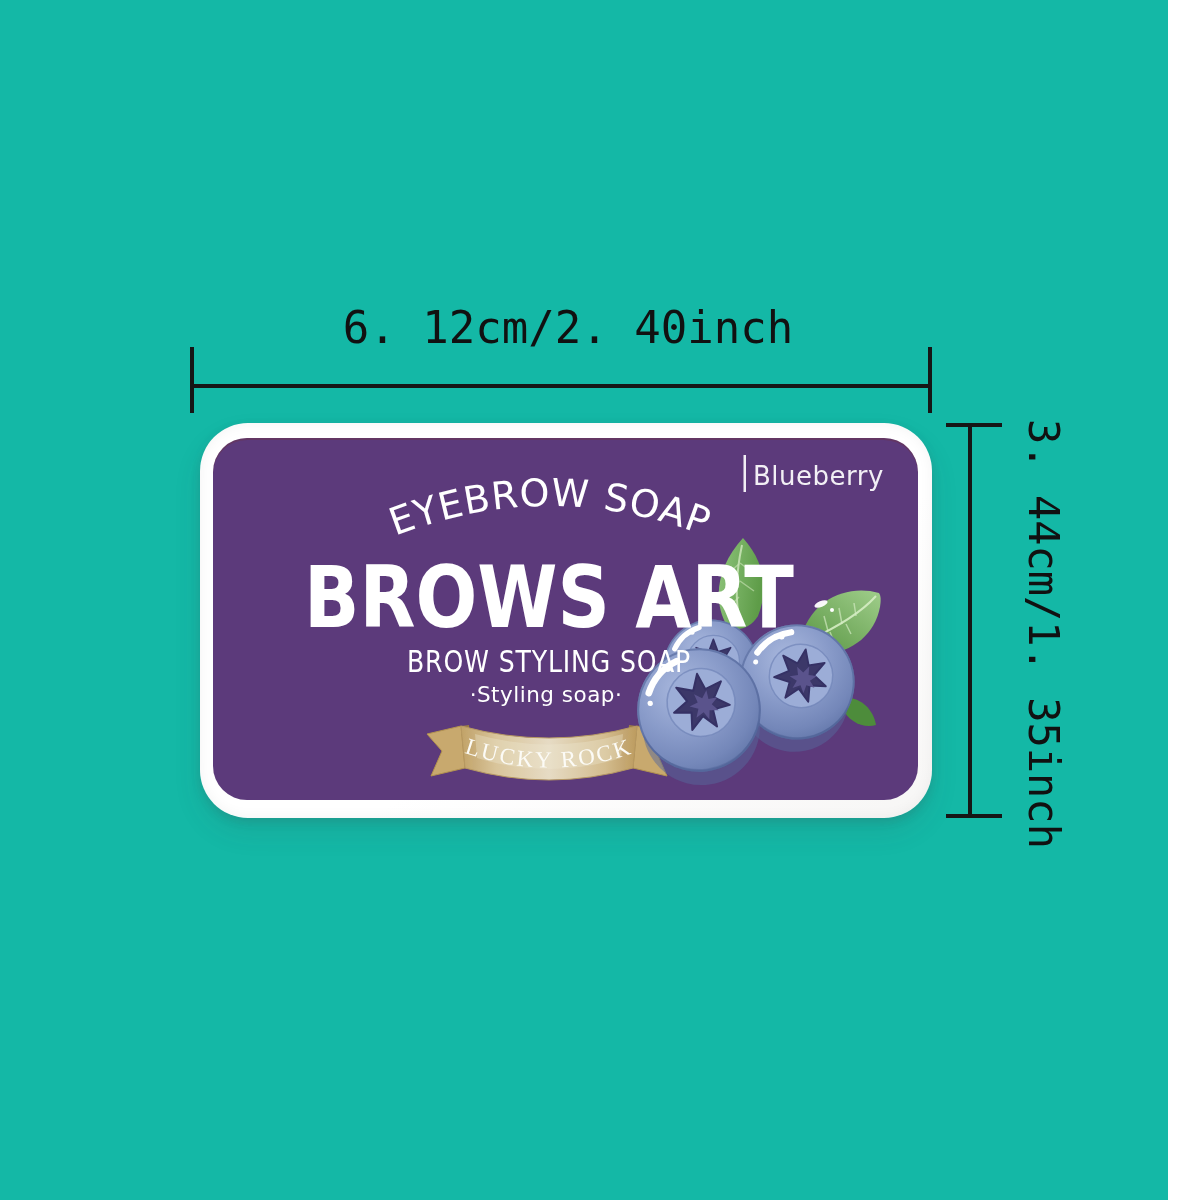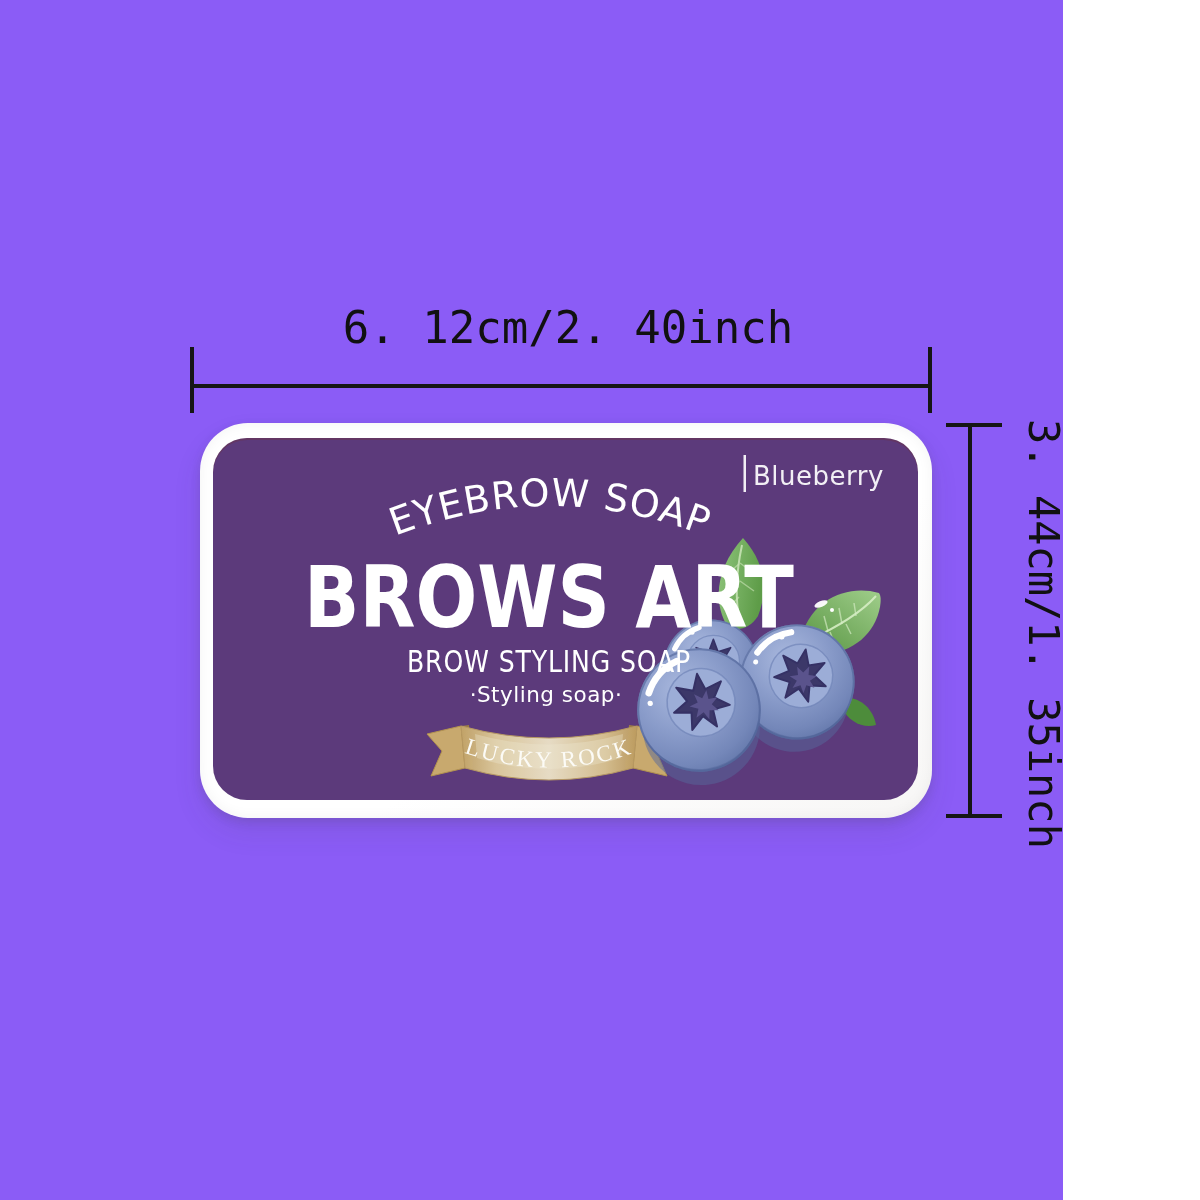--- a/index.html
+++ b/index.html
@@ -1,16 +1,16 @@
 <!DOCTYPE html>
 <html><head>
 <meta charset="utf-8">
 <style>
   html,body{margin:0;padding:0;background:#ffffff;}
-  .canvas{position:relative;width:1063px;height:1200px;background:#8b5cf6;overflow:hidden;
+  .canvas{position:relative;width:1168px;height:1200px;background:#14b8a6;overflow:hidden;
           font-family:"DejaVu Sans", sans-serif;}
   
   .dim{position:absolute;background:#161616;}
   .dim-h-line{left:192px;top:384px;width:738px;height:4px;}
   .dim-h-tick-l{left:190px;top:347px;width:4px;height:66px;}
   .dim-h-tick-r{left:928px;top:347px;width:4px;height:66px;}
   .dim-v-line{left:968px;top:425px;width:4px;height:392px;}
   .dim-v-bar-t{left:946px;top:423px;width:56px;height:4px;}
   .dim-v-bar-b{left:946px;top:814px;width:56px;height:4px;}
   .dim-text{position:absolute;color:#111;font-family:"DejaVu Sans Mono", monospace;

